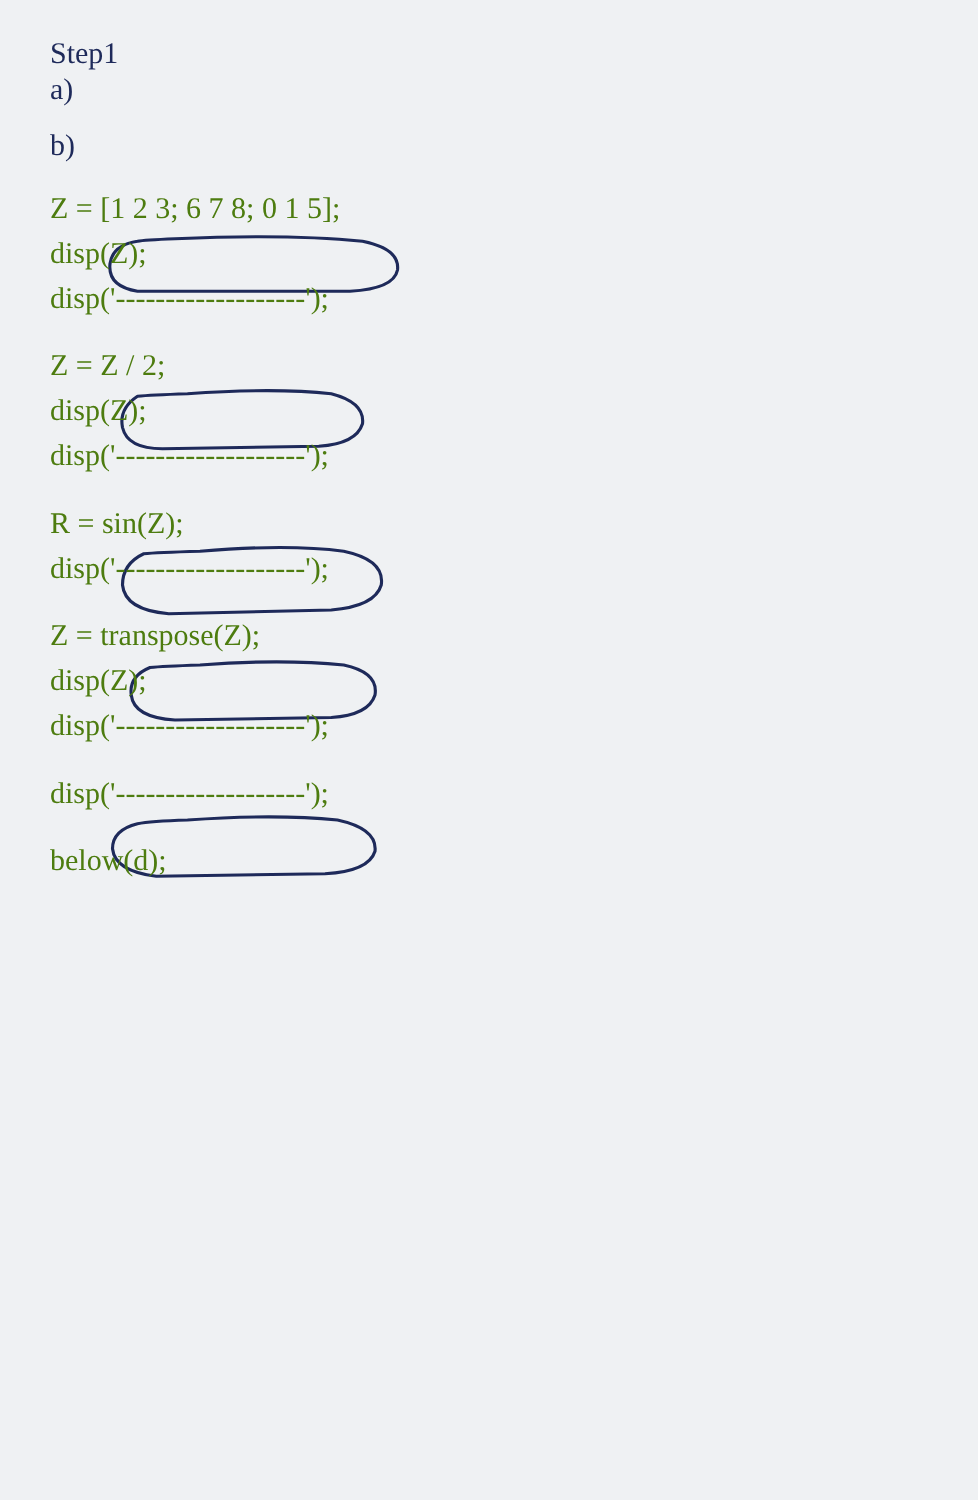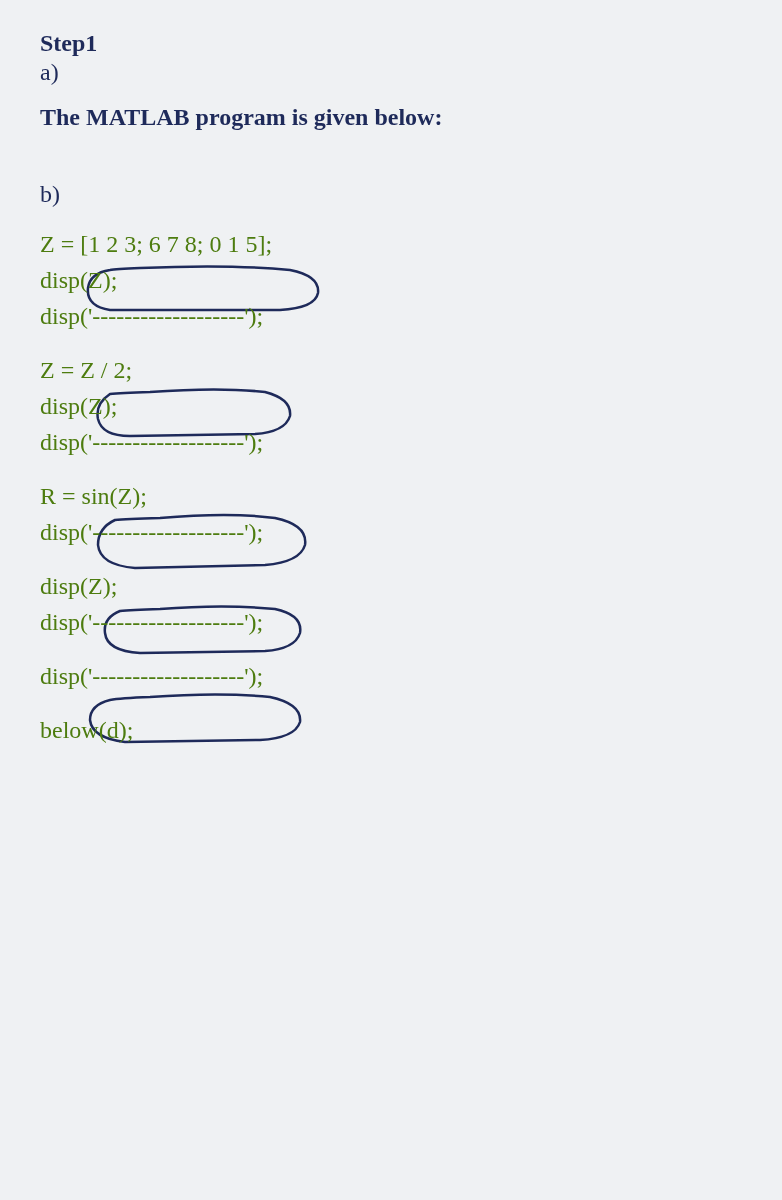--- a/index.html
+++ b/index.html
@@ -9,21 +9,21 @@
     }
     body {
       background: #eff1f3;
       font-family: Georgia, 'Times New Roman', serif;
       padding: 30px 40px;
       color: #1e2a5a;
       width: 782px;
       min-height: 1200px;
     }
     .step-heading {
-      font-weight: bold;
+      font-weight: normal;
       font-size: 24px;
       color: #1e2a5a;
       margin-bottom: 2px;
     }
     .sub-label {
       font-size: 24px;
       color: #1e2a5a;
       margin-bottom: 18px;
     }
     .program-title {
@@ -54,21 +54,20 @@
       pointer-events: none;
       z-index: 1;
     }
   </style>
 </head>
 <body>
 
 <div>
   <div class="step-heading">Step1</div>
   <div class="sub-label">a)</div>
-  <div class="program-title">The MATLAB program is given below:</div>
 </div>
 
 <div>
   <div class="sub-label">b)</div>
 </div>
 
 <div class="code-block">
 
   <div class="code-group">
     <div class="code-line">Z = [1 2 3; 6 7 8; 0 1 5];</div>
@@ -90,20 +89,21 @@
 
   <div class="code-group">
     <div class="code-line">R = sin(Z);</div>
     <div class="code-line">disp('-------------------');</div>
     <svg class="annotation-svg" style="left:50px; top:32px; width:230px; height:70px;" viewBox="0 0 230 70">
       <path d="M 25 10 Q 8 18 8 35 Q 10 55 45 58 L 175 55 Q 210 52 215 35 Q 218 15 185 8 Q 140 2 70 8 Q 35 9 25 10 Z" fill="none" stroke="#1e2a5a" stroke-width="2.5" stroke-linecap="round" stroke-linejoin="round"></path>
     </svg>
   </div>
 
   <div class="code-group">
+    <div class="code-line">Z = transpose(Z);</div>
     <div class="code-line">disp(Z);</div>
     <div class="code-line">disp('-------------------');</div>
     <svg class="annotation-svg" style="left:55px; top:35px; width:220px; height:60px;" viewBox="0 0 220 60">
       <path d="M 25 8 Q 8 15 10 30 Q 12 48 45 50 L 170 48 Q 200 46 205 30 Q 208 12 180 6 Q 130 1 65 6 Q 35 7 25 8 Z" fill="none" stroke="#1e2a5a" stroke-width="2.5" stroke-linecap="round" stroke-linejoin="round"></path>
     </svg>
   </div>
 
   <div class="code-group">
     <div class="code-line">disp('-------------------');</div>
     <svg class="annotation-svg" style="left:40px; top:32px; width:230px; height:62px;" viewBox="0 0 230 62">

